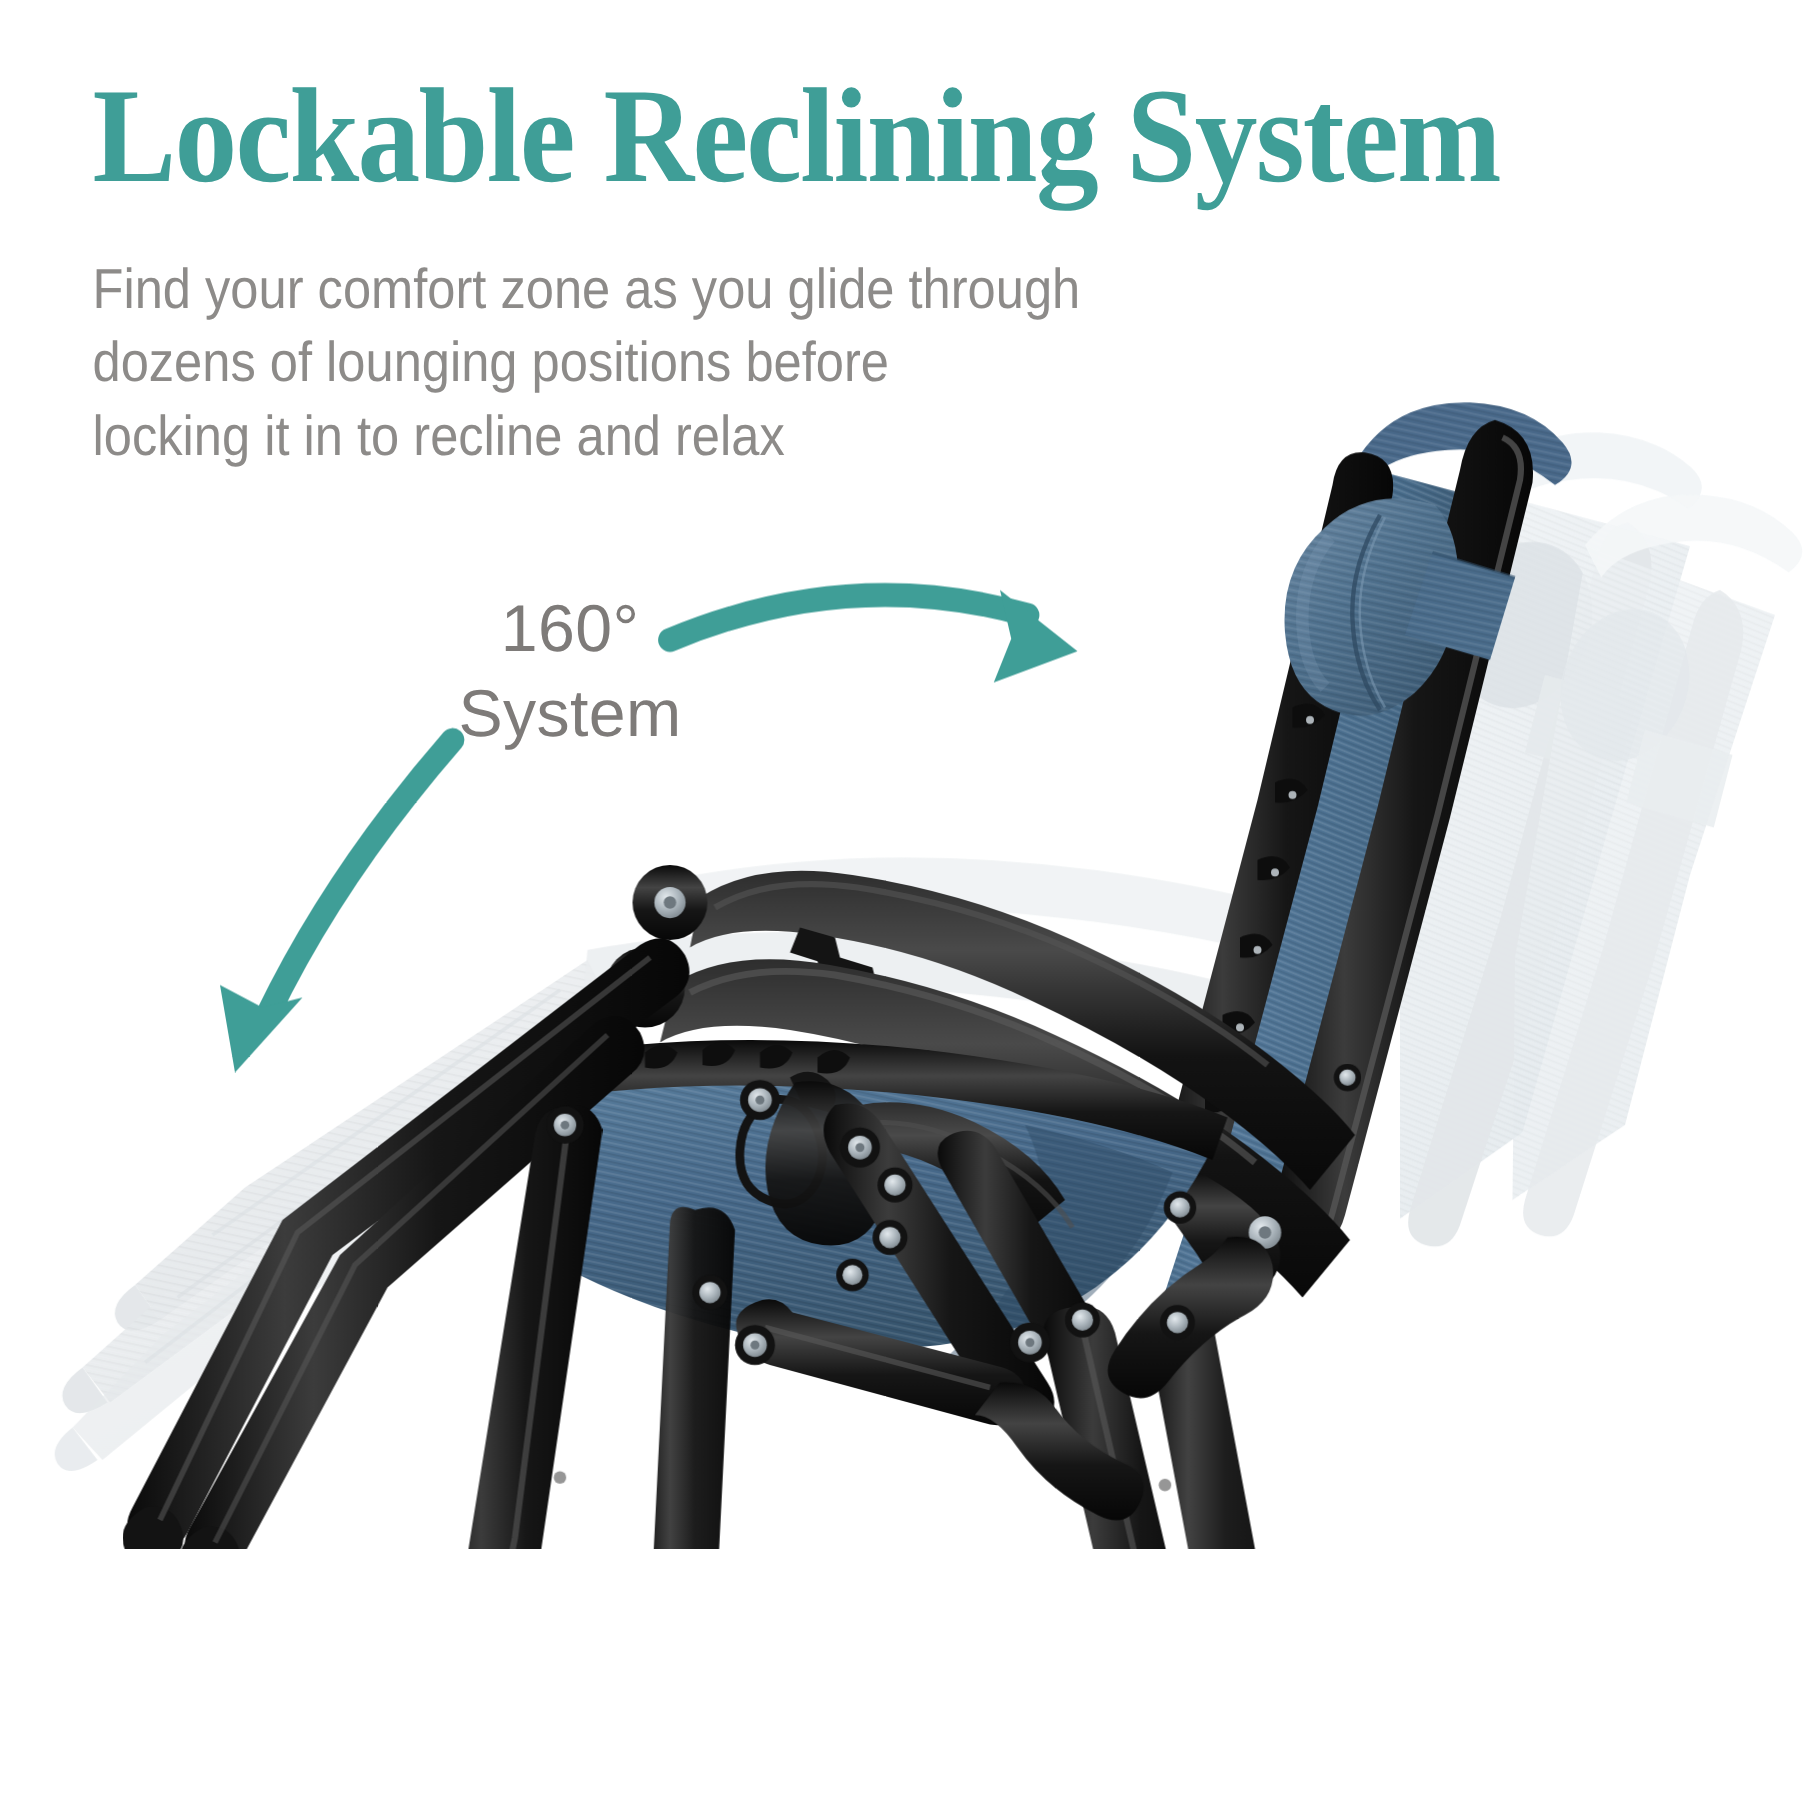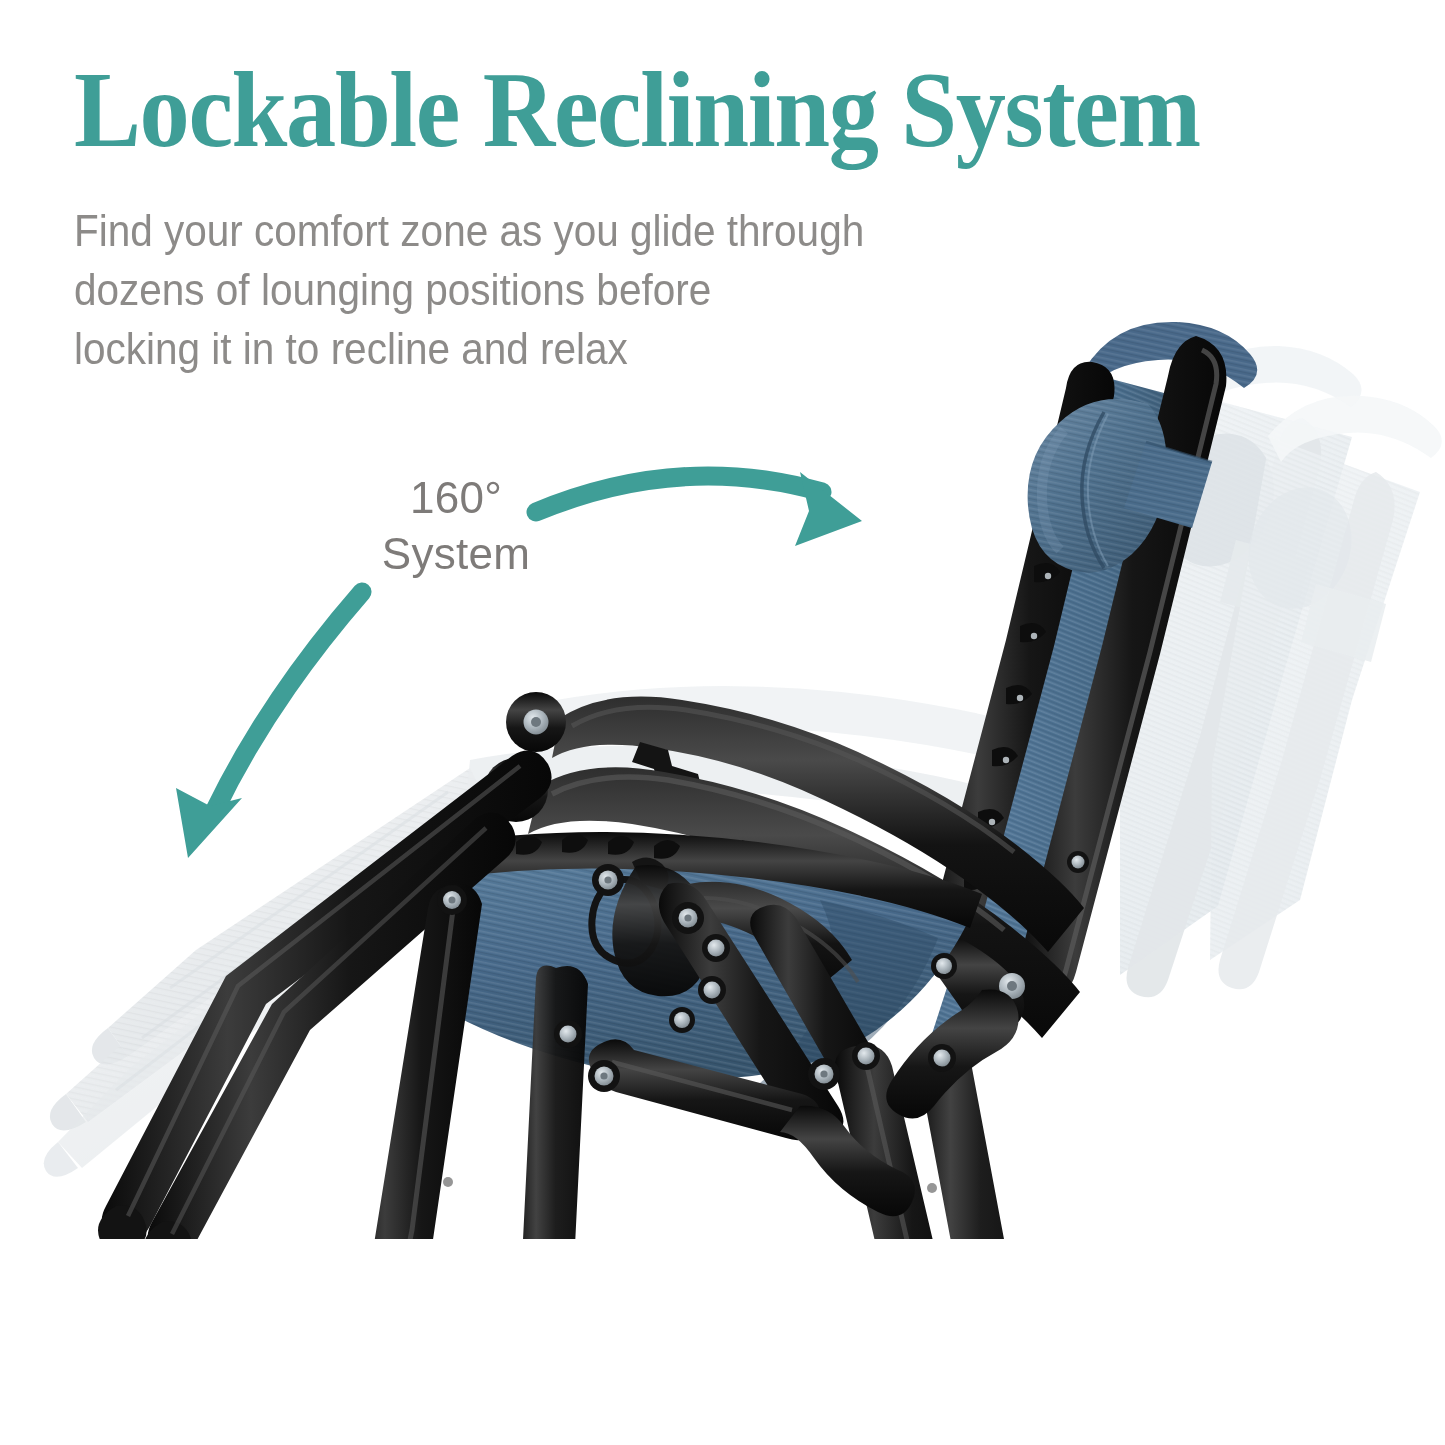--- a/index.html
+++ b/index.html
@@ -53,21 +53,21 @@
   #subtitle .ln { display: block; white-space: nowrap; }
 
   
   #degrees-callout {
     position: absolute;
     left: 331px;
     top: 470px;
     width: 250px;
     text-align: center;
     font-family: "Liberation Sans", sans-serif;
-    font-size: 44px;
+    font-size: 53px;
     line-height: 1.28;
     color: #7e7b79;
     letter-spacing: 0.3px;
   }
   #degrees-callout .ln { display: block; }
 
   
   #stage {
     position: absolute;
     left: 0; top: 0;

